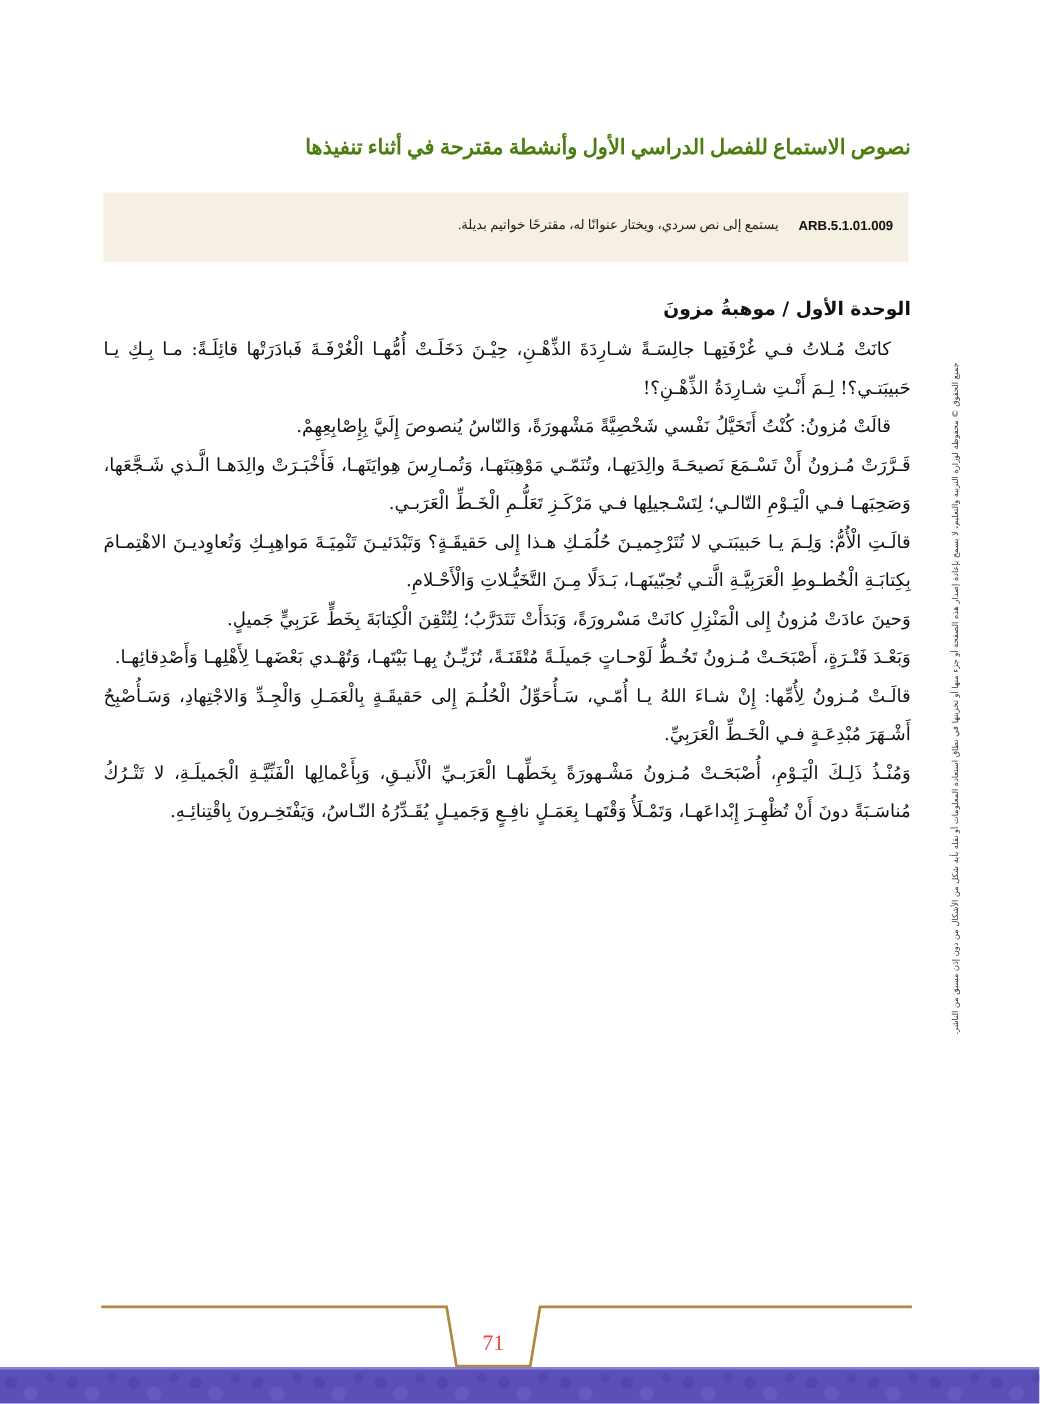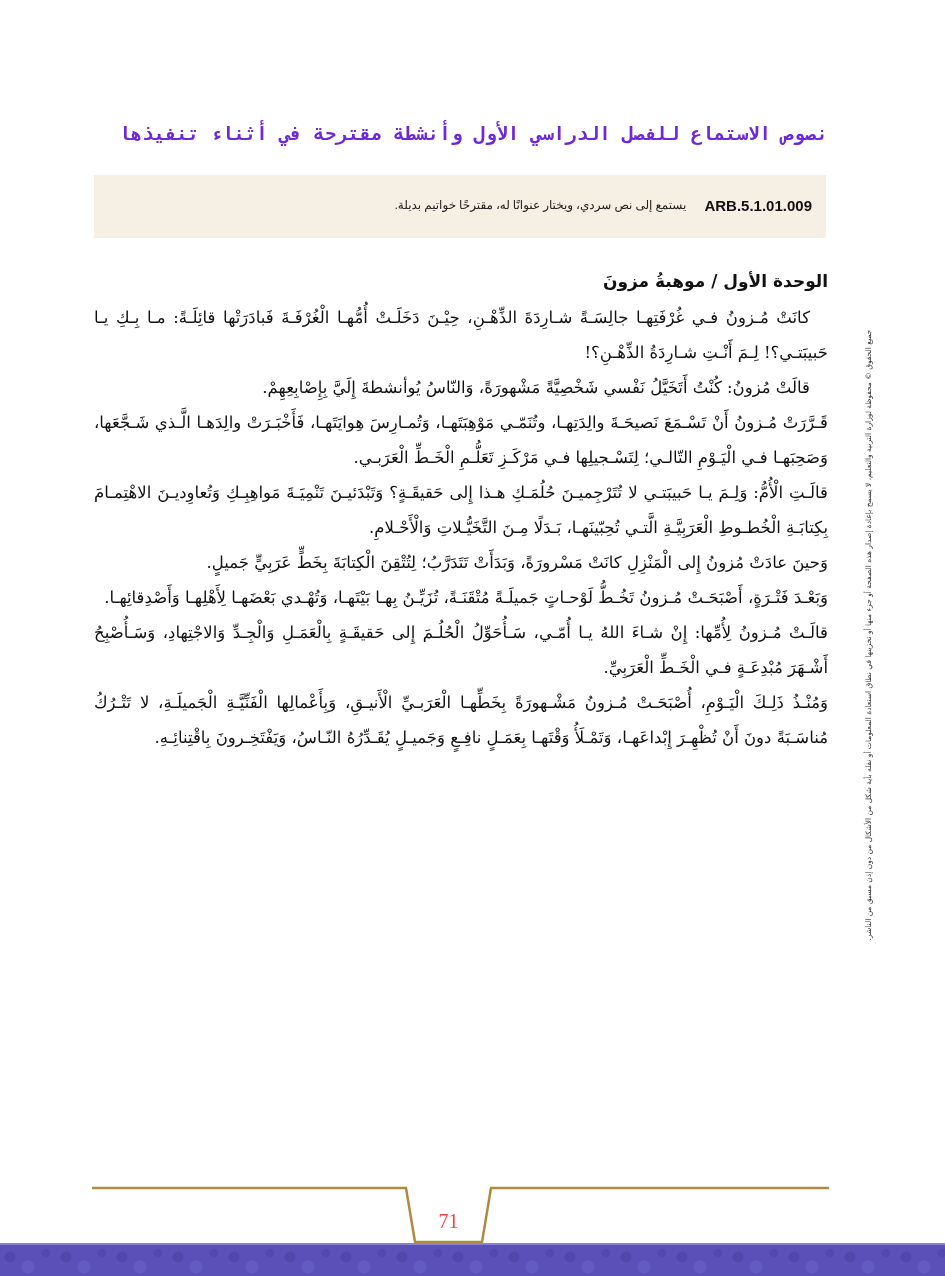--- a/index.html
+++ b/index.html
@@ -15,25 +15,25 @@
       font-family: "DejaVu Sans", sans-serif;
       color: #1a1a1a;
     }
     .page-header {
       position: absolute;
       top: 120px;
       right: 117px;
       width: 640px;
       direction: rtl;
       text-align: right;
-      font-family: Liberation Mono, monospace;
+      font-family: Liberation Serif, serif;
       font-weight: bold;
       font-size: 19px;
       line-height: 30px;
-      color: #6d28d9;
+      color: #4d7c0f;
       white-space: nowrap;
     }
     .outcome-box {
       position: absolute;
       top: 175px;
       left: 94px;
       width: 732px;
       height: 63px;
       background: #f5efe4;
     }
@@ -44,21 +44,21 @@
       direction: rtl;
       display: flex;
       align-items: center;
       gap: 18px;
       white-space: nowrap;
     }
     .outcome-code {
       direction: ltr;
       font-family: "Liberation Sans", sans-serif;
       font-weight: bold;
-      font-size: 15px;
+      font-size: 12px;
       color: #111;
       text-align: center;
     }
     .outcome-text {
       font-family: Liberation Serif, serif;
       font-size: 12px;
       color: #222;
     }
     .unit-title {
       position: absolute;
@@ -146,22 +146,22 @@
 <div class="outcome-box">
   <div class="outcome-inner">
     <span class="outcome-code">ARB.5.1.01.009</span>
     <span class="outcome-text">يستمع إلى نص سردي، ويختار عنوانًا له، مقترحًا خواتيم بديلة.</span>
   </div>
 </div>
 
 <div class="unit-title">الوحدة  الأول / موهبةُ مزونَ</div>
 
 <div class="story">
-  <p class="indent">كانَتْ مُـزونُ فـي غُرْفَتِهـا جالِسَـةً شـارِدَةَ الذِّهْـنِ، حِيْـنَ دَخَلَـتْ أُمُّهـا الْغُرْفَـةَ فَبادَرَتْها قائِلَـةً: مـا بِـكِ يـا حَبيبَتـي؟! لِـمَ أَنْـتِ شـارِدَةُ الذِّهْـنِ؟!</p>
-  <p class="indent">قالَتْ مُزونُ: كُنْتُ أَتَخَيَّلُ نَفْسي شَخْصِيَّةً مَشْهورَةً، وَالنّاسُ يُوأنشطةَ إِلَيَّ بِإِصْابِعِهِمْ.</p>
+  <p class="indent">كانَتْ مُـلاتُ فـي غُرْفَتِهـا جالِسَـةً شـارِدَةَ الذِّهْـنِ، حِيْـنَ دَخَلَـتْ أُمُّهـا الْغُرْفَـةَ فَبادَرَتْها قائِلَـةً: مـا بِـكِ يـا حَبيبَتـي؟! لِـمَ أَنْـتِ شـارِدَةُ الذِّهْـنِ؟!</p>
+  <p class="indent">قالَتْ مُزونُ: كُنْتُ أَتَخَيَّلُ نَفْسي شَخْصِيَّةً مَشْهورَةً، وَالنّاسُ يُنصوصَ إِلَيَّ بِإِصْابِعِهِمْ.</p>
   <p>قَـرَّرَتْ مُـزونُ أَنْ تَسْـمَعَ نَصيحَـةَ والِدَتِهـا، وتُنَمّـي مَوْهِبَتَهـا، وَتُمـارِسَ هِوايَتَهـا، فَأَخْبَـرَتْ والِدَهـا الَّـذي شَـجَّعَها، وَصَحِبَهـا فـي الْيَـوْمِ التّالـي؛ لِتَسْـجيلِها فـي مَرْكَـزِ تَعَلُّـمِ الْخَـطِّ الْعَرَبـي.</p>
   <p>قالَـتِ الْأُمُّ: وَلِـمَ يـا حَبيبَتـي لا تُتَرْجِميـنَ حُلُمَـكِ هـذا إِلى حَقيقَـةٍ؟ وَتَبْدَئيـنَ تَنْمِيَـةَ مَواهِبِـكِ وَتُعاوِديـنَ الاهْتِمـامَ بِكِتابَـةِ الْخُطـوطِ الْعَرَبِيَّـةِ الَّتـي تُحِبّينَهـا، بَـدَلًا مِـنَ التَّخَيُّـلاتِ وَالْأَحْـلامِ.</p>
   <p>وَحينَ عادَتْ مُزونُ إِلى الْمَنْزِلِ كانَتْ مَسْرورَةً، وَبَدَأَتْ تَتَدَرَّبُ؛ لِتُتْقِنَ الْكِتابَةَ بِخَطٍّ عَرَبِيٍّ جَميلٍ.</p>
   <p>وَبَعْـدَ فَتْـرَةٍ، أَصْبَحَـتْ مُـزونُ تَخُـطُّ لَوْحـاتٍ جَميلَـةً مُتْقَنَـةً، تُزَيِّـنُ بِهـا بَيْتَهـا، وَتُهْـدي بَعْضَهـا لِأَهْلِهـا وَأَصْدِقائِهـا.</p>
   <p>قالَـتْ مُـزونُ لِأُمِّها: إِنْ شـاءَ اللهُ يـا أُمّـي، سَـأُحَوِّلُ الْحُلُـمَ إِلى حَقيقَـةٍ بِالْعَمَـلِ وَالْجِـدِّ وَالاجْتِهادِ، وَسَـأُصْبِحُ أَشْـهَرَ مُبْدِعَـةٍ فـي الْخَـطِّ الْعَرَبِيِّ.</p>
   <p>وَمُنْـذُ ذَلِـكَ الْيَـوْمِ، أُصْبَحَـتْ مُـزونُ مَشْـهورَةً بِخَطِّهـا الْعَرَبـيِّ الْأَنيـقِ، وَبِأَعْمالِها الْفَنِّيَّـةِ الْجَميلَـةِ، لا تَتْـرُكُ مُناسَـبَةً دونَ أَنْ تُظْهِـرَ إِبْداعَهـا، وَتَمْـلَأُ وَقْتَهـا بِعَمَـلٍ نافِـعٍ وَجَميـلٍ يُقَـدِّرُهُ النّـاسُ، وَيَفْتَخِـرونَ بِاقْتِنائِـهِ.</p>
 </div>
 
 <div class="side-note">جميع الحقوق © محفوظة لوزارة التربية والتعليم، لا يسمح بإعادة إصدار هذه الصفحة أو جزء منها أو تخزينها في نطاق استعادة المعلومات أو نقله بأية شكل من الأشكال من دون إذن مسبق من الناشر.</div>
 

